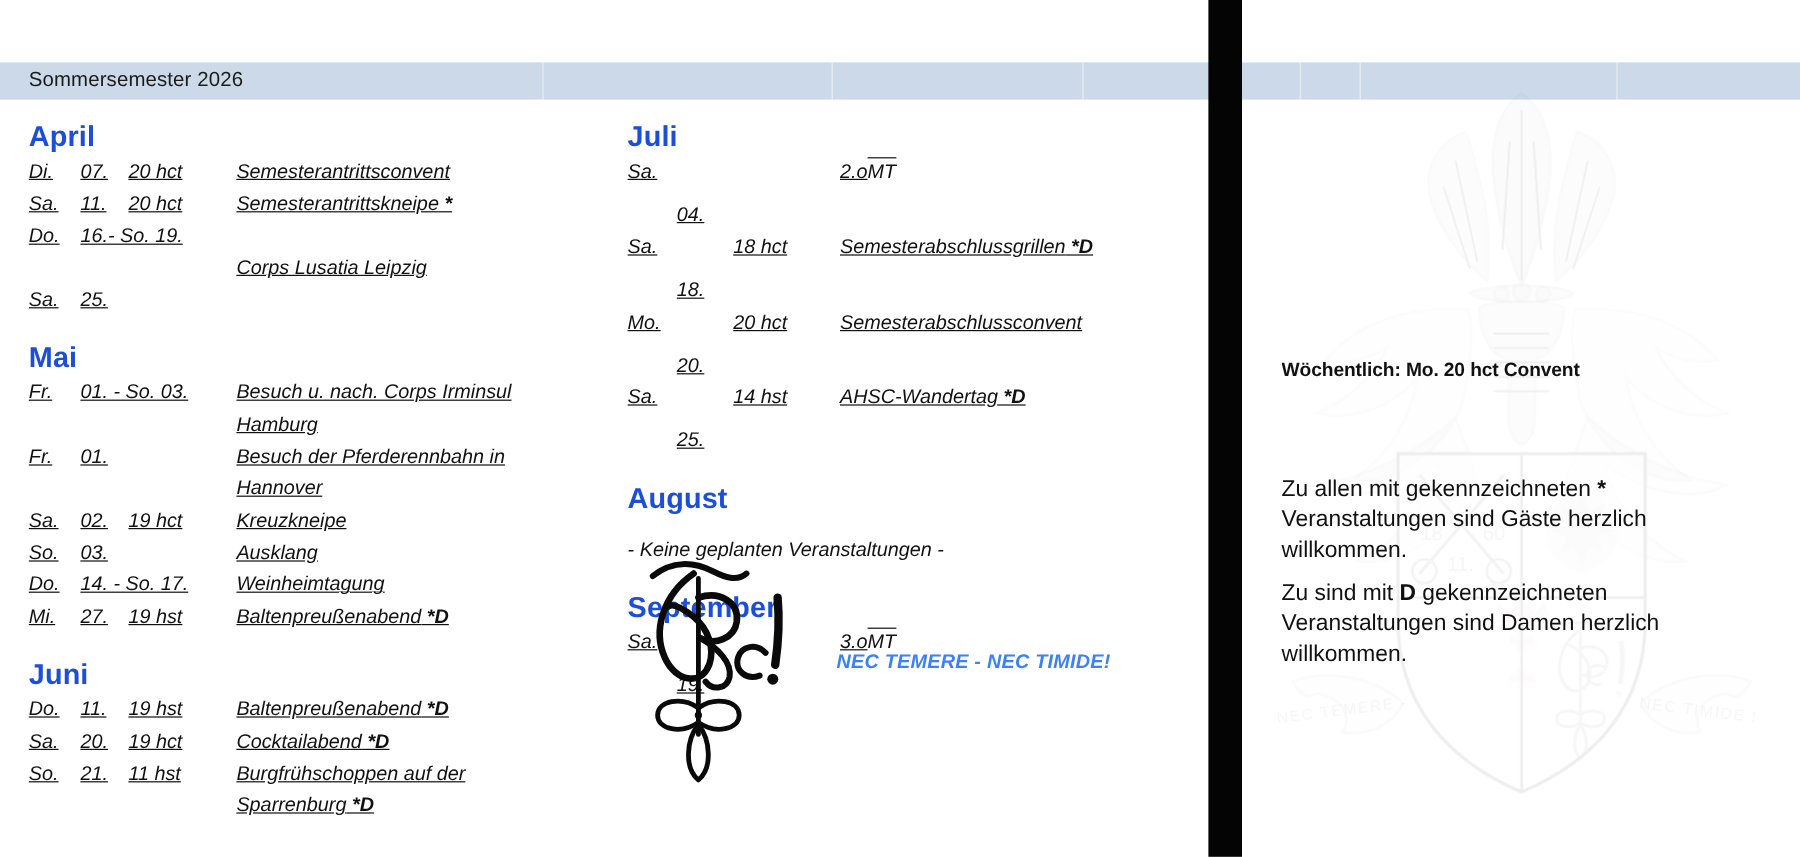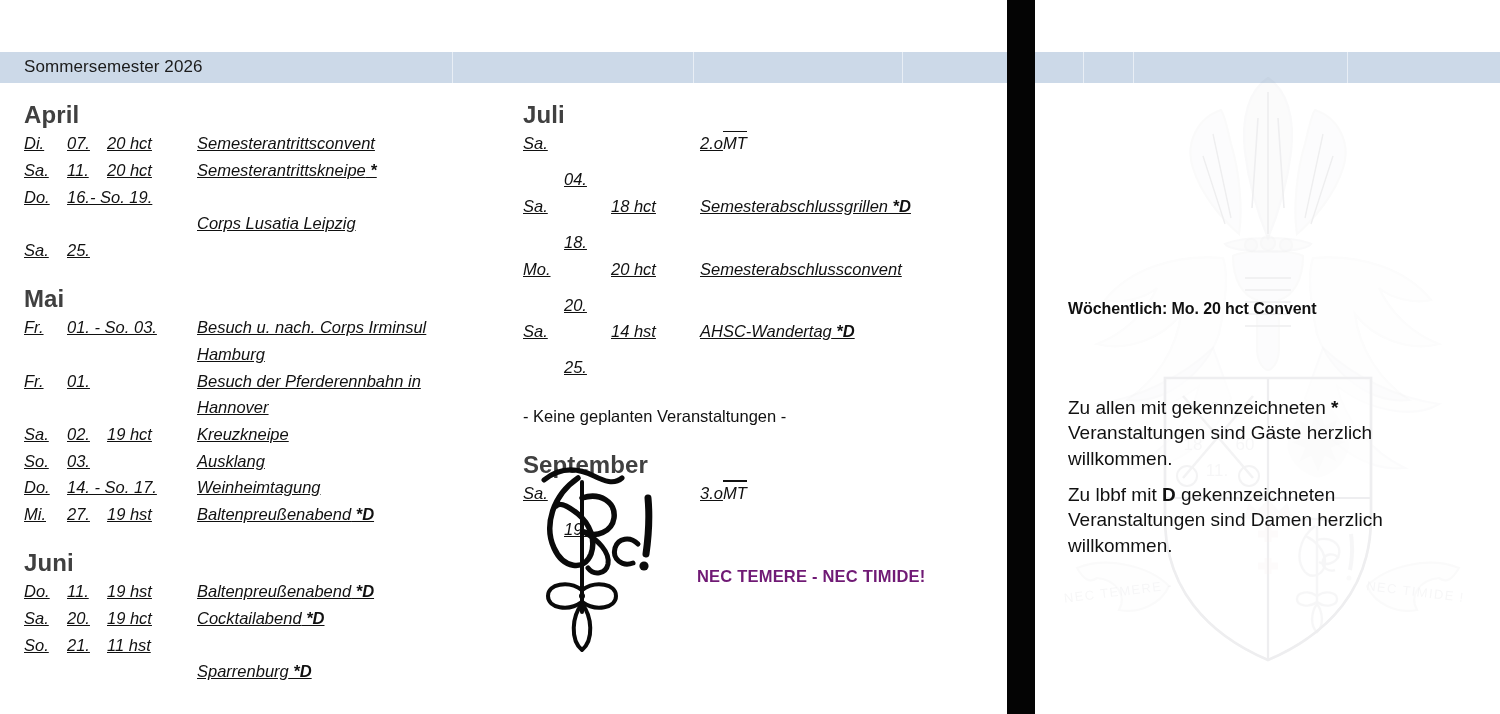--- a/index.html
+++ b/index.html
@@ -34,25 +34,25 @@
   }
 
   
   .cal-col{position:absolute;top:100px;}
   .cal-col.left{left:24px;width:500px;}
   .cal-col.right{left:523px;width:470px;}
 
   .month{margin-bottom:2px;}
   .month + .month{margin-top:20px;}
   .month-name{
-    font-size:24px;font-weight:700;color:#404040;
+    font-size:24px;font-weight:700;color:#1d4ed8;
     letter-spacing:.1px;margin:0 0 1px 0;line-height:1.22;
   }
   .note-line{
-    font-size:16.5px;color:#111;
+    font-size:16.5px;font-style:italic;color:#111;
     line-height:1.62;padding-top:2px;margin-top:13px;
   }
 
   .ev{
     display:flex;align-items:flex-start;
     font-size:16.5px;font-style:italic;color:#111;
     line-height:1.62;white-space:nowrap;text-decoration:underline;
   }
   .ev .c-day{width:43px;flex:0 0 43px;}
   .ev .c-date{width:40px;flex:0 0 40px;}
@@ -66,22 +66,22 @@
   .ev .cont{padding-left:173px;}
   .mark{font-weight:700;font-style:italic;}
   .omt{position:relative;display:inline-block;}
   .omt .bar{
     position:absolute;left:0;right:0;top:.02em;height:1.4px;background:#111;
   }
 
   
   .zirkel-wrap{position:absolute;left:538px;top:462px;width:120px;height:192px;}
   .motto{
-    position:absolute;left:697px;top:567px;
-    font-size:16.5px;font-weight:700;color:#701a75;
+    position:absolute;left:697px;top:543px;
+    font-size:16.5px;font-weight:700;font-style:italic;color:#3b82f6;
     letter-spacing:.2px;white-space:nowrap;
   }
 
   
   .info-panel{position:absolute;left:1035px;top:0;width:465px;height:714px;overflow:hidden;}
   .crest{
     position:absolute;left:50%;top:48px;width:430px;height:650px;
     transform:translateX(-50%);
     opacity:.085;pointer-events:none;
   }
@@ -199,20 +199,21 @@
         <div class="ev">
           <span class="c-day">Sa.</span>
           <span class="c-date">20.</span>
           <span class="c-time">19 hct</span>
           <span class="c-desc"><span>Cocktailabend<span class="mark"> *D</span></span></span>
         </div>
         <div class="ev">
           <span class="c-day">So.</span>
           <span class="c-date">21.</span>
           <span class="c-time">11 hst</span>
+          <span class="c-desc"><span>Burgfrühschoppen auf der</span></span>
         </div>
         <div class="ev">
           <span class="cont"><span>Sparrenburg<span class="mark"> *D</span></span></span>
         </div>
       </div>
     </div>
   <div class="cal-col right" id="col-right">
       <div class="month">
         <div class="month-name">Juli</div>
         <div class="ev">
@@ -234,20 +235,21 @@
           <span class="c-desc"><span>Semesterabschlussconvent</span></span>
         </div>
         <div class="ev">
           <span class="c-day">Sa.</span>
           <span class="c-date">25.</span>
           <span class="c-time">14 hst</span>
           <span class="c-desc"><span>AHSC-Wandertag<span class="mark"> *D</span></span></span>
         </div>
       </div>
       <div class="month">
+        <div class="month-name">August</div>
         <div class="note-line">- Keine geplanten Veranstaltungen -</div>
       </div>
       <div class="month">
         <div class="month-name">September</div>
         <div class="ev">
           <span class="c-day">Sa.</span>
           <span class="c-date">19.</span>
           <span class="c-time"></span>
           <span class="c-desc"><span>3.o<span class="omt">MT<span class="bar"></span></span></span></span>
         </div>
@@ -360,16 +362,16 @@
     </svg>
   </div>
 
   <div class="info-weekly">Wöchentlich: Mo. 20 hct Convent</div>
 
   <div class="info-para p1">
     <span>Zu allen mit gekennzeichneten </span><b>*</b><span> Veranstaltungen sind Gäste herzlich willkommen.</span>
   </div>
 
   <div class="info-para p2">
-    <span>Zu lbbf mit </span><b>D</b><span> gekennzeichneten Veranstaltungen sind Damen herzlich willkommen.</span>
+    <span>Zu sind mit </span><b>D</b><span> gekennzeichneten Veranstaltungen sind Damen herzlich willkommen.</span>
   </div>
 
 </div>
 
 </body></html>

